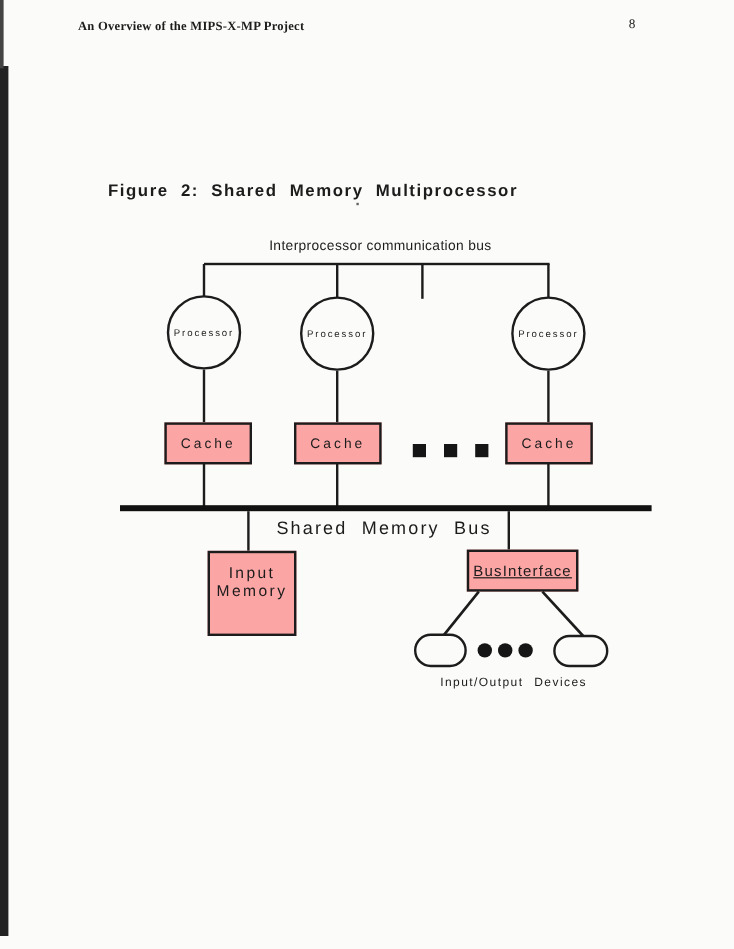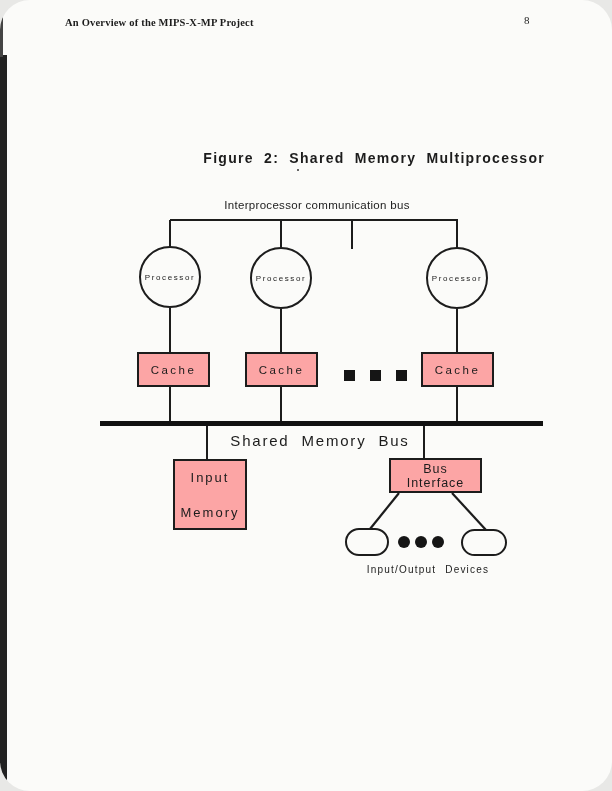--- a/index.html
+++ b/index.html
@@ -4,21 +4,20 @@
 <style>
   html,body{margin:0;padding:0;background:#e8e8e6;}
   .page{
     position:relative;
     width:612px;height:791px;
     margin:0 auto;
     background:#fbfbf9;
     overflow:hidden;
     font-family:"Liberation Sans", sans-serif;
     color:#1c1c1c;
-    border-radius:30px;
   }
   .abs{position:absolute;}
 
   
   .scan-bar{left:0;top:55px;width:7px;height:725px;background:#222;}
   .scan-bar-top{left:0;top:0;width:3px;height:57px;background:#444;}
 
   
   .header-title{
     left:65px;top:17px;
@@ -28,21 +27,21 @@
   }
   .page-number{
     left:524px;top:14px;
     font-family:"Liberation Serif", serif;
     font-size:11px;
   }
 
   
   .figure-title{
     left:90px;top:150px;width:455px;
-    text-align:right;
+    text-align:left;
     font-size:14px;font-weight:bold;
     letter-spacing:1.3px;word-spacing:5px;
     white-space:nowrap;
   }
   .speck{left:297px;top:169px;width:2px;height:2px;background:#666;}
 
   
   .ipc-label{
     left:167px;top:199px;width:300px;
     text-align:center;
@@ -101,27 +100,27 @@
   .v-mm{left:206px;top:426px;height:33px;}
   .v-bi{left:423px;top:426px;height:32px;}
 
   
   .main-memory{
     left:173px;top:459px;width:74px;height:71px;
     flex-direction:column;justify-content:flex-start;
     font-size:13px;letter-spacing:2px;
   }
   .main-memory .l1{margin-top:9px;}
-  .main-memory .l2{margin-top:20px;}
+  .main-memory .l2{margin-top:0;}
 
   
   .bus-interface{
     left:389px;top:458px;width:93px;height:35px;
-    flex-direction:column;
-    font-size:12.5px;letter-spacing:1px;line-height:14px;
+    flex-direction:row;
+    font-size:12.5px;letter-spacing:1px;line-height:14px;text-decoration:underline;
   }
 
   
   .diag-svg{left:0;top:0;width:612px;height:791px;pointer-events:none;}
   .stadium{
     border:2px solid #1c1c1c;border-radius:14px;background:#fbfbf9;box-sizing:border-box;
   }
   .st1{left:345px;top:528px;width:44px;height:28px;}
   .st2{left:461px;top:529px;width:46px;height:27px;}
   .dot{width:12px;height:12px;border-radius:50%;background:#151515;top:536px;}

